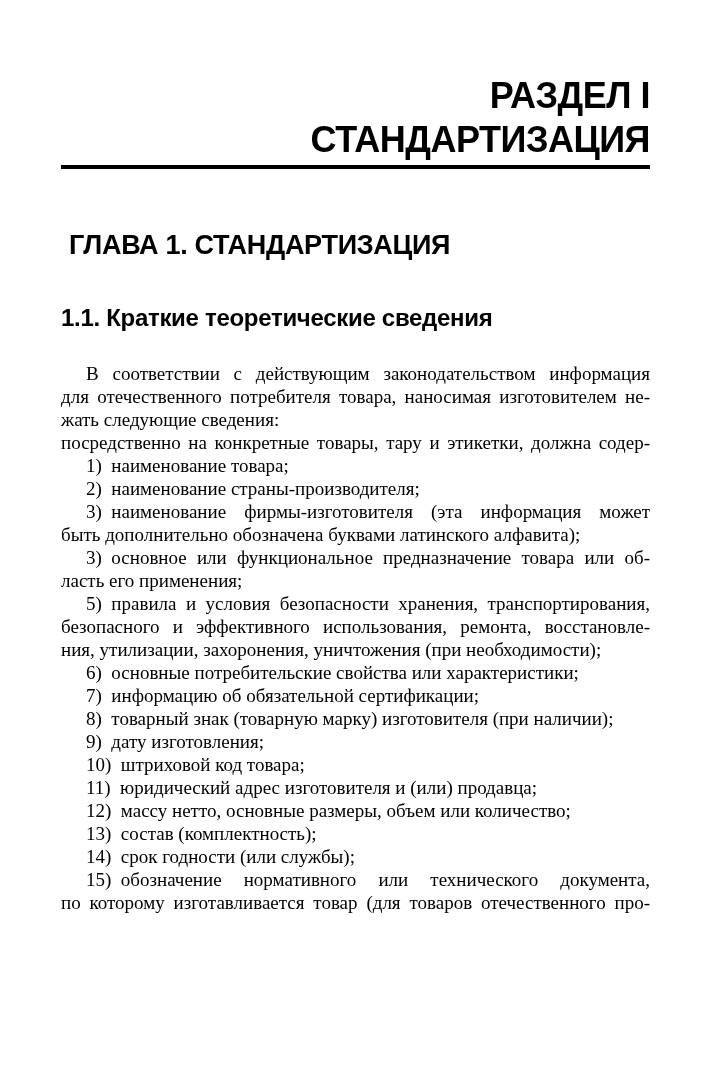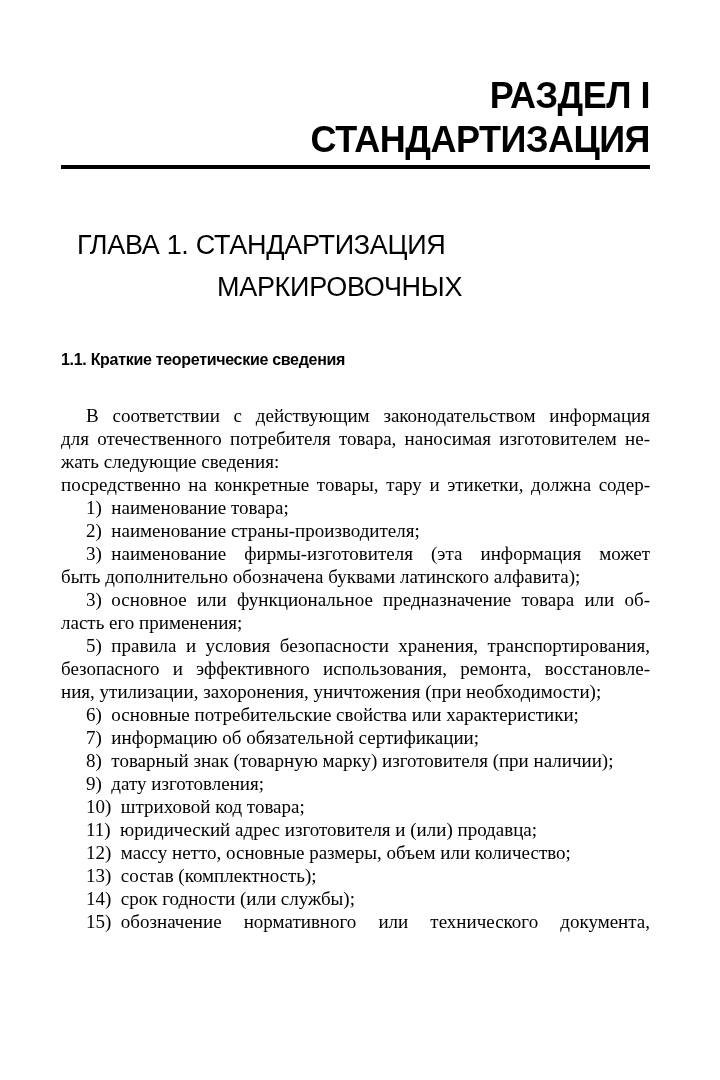--- a/index.html
+++ b/index.html
@@ -28,35 +28,35 @@
     letter-spacing:-0.5px;
   }
   
   .rule{
     height:4px;
     background:var(--ink);
     margin-top:3px;
   }
   
   .chapter{
-    margin:55px 0 0 8px;
+    margin:55px 0 0 0;
     font-family:"Liberation Sans", sans-serif;
-    font-weight:normal;
+    font-weight:bold;
     font-size:27px;
     line-height:42px;
     letter-spacing:-0.3px;
   }
   .chapter .ch-line.first{padding-left:8px;}
   .chapter .ch-line.cont{padding-left:148px;}
   
   .section-title{
     margin:36px 0 0 0;
     font-family:"Liberation Sans", sans-serif;
     font-weight:bold;
-    font-size:16px;
+    font-size:24px;
     line-height:32px;
     letter-spacing:-0.3px;
   }
   
   .body-text{
     margin-top:28px;
     font-size:19px;
     line-height:23px;
   }
   .body-text .line{
@@ -77,21 +77,20 @@
 
   <header class="part-header">
     <div class="part-line">РАЗДЕЛ I</div>
     <div class="part-line">СТАНДАРТИЗАЦИЯ</div>
   </header>
 
   <div class="rule"></div>
 
   <h1 class="chapter">
     <div class="ch-line first">ГЛАВА 1. СТАНДАРТИЗАЦИЯ</div>
-    <div class="ch-line cont">МАРКИРОВОЧНЫХ</div>
   </h1>
 
   <h2 class="section-title">1.1. Краткие теоретические сведения</h2>
 
   <div class="body-text">
       <div class="line first">В соответствии с действующим законодательством информация</div>
       <div class="line">для отечественного потребителя товара, наносимая изготовителем не-</div>
       <div class="line last">жать следующие сведения:</div>
       <div class="line">посредственно на конкретные товары, тару и этикетки, должна содер-</div>
       <div class="line first last">1) наименование товара;</div>
@@ -106,15 +105,16 @@
       <div class="line first last">6) основные потребительские свойства или характеристики;</div>
       <div class="line first last">7) информацию об обязательной сертификации;</div>
       <div class="line first last">8) товарный знак (товарную марку) изготовителя (при наличии);</div>
       <div class="line first last">9) дату изготовления;</div>
       <div class="line first last">10) штриховой код товара;</div>
       <div class="line first last">11) юридический адрес изготовителя и (или) продавца;</div>
       <div class="line first last">12) массу нетто, основные размеры, объем или количество;</div>
       <div class="line first last">13) состав (комплектность);</div>
       <div class="line first last">14) срок годности (или службы);</div>
       <div class="line first">15) обозначение нормативного или технического документа,</div>
+      <div class="line">по которому изготавливается товар (для товаров отечественного про-</div>
     </div>
 
 </div>
 
 </body></html>

